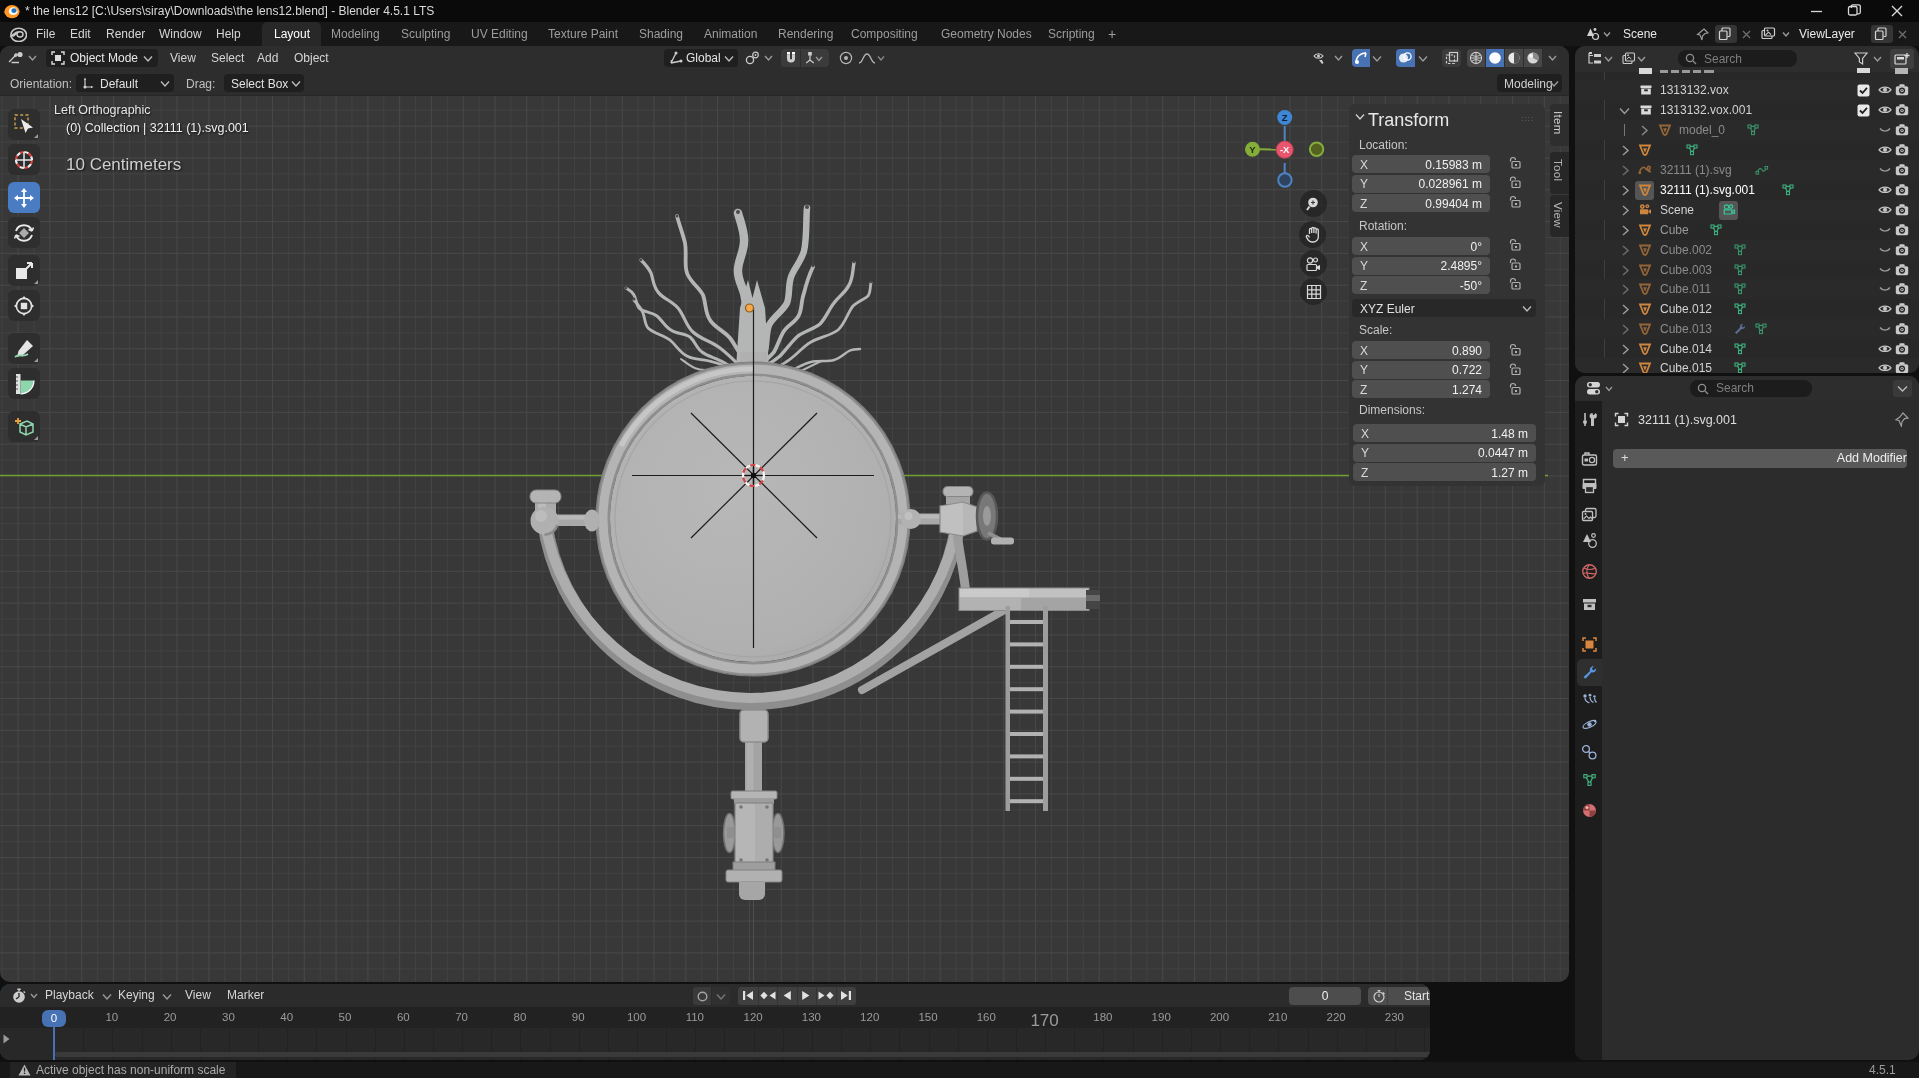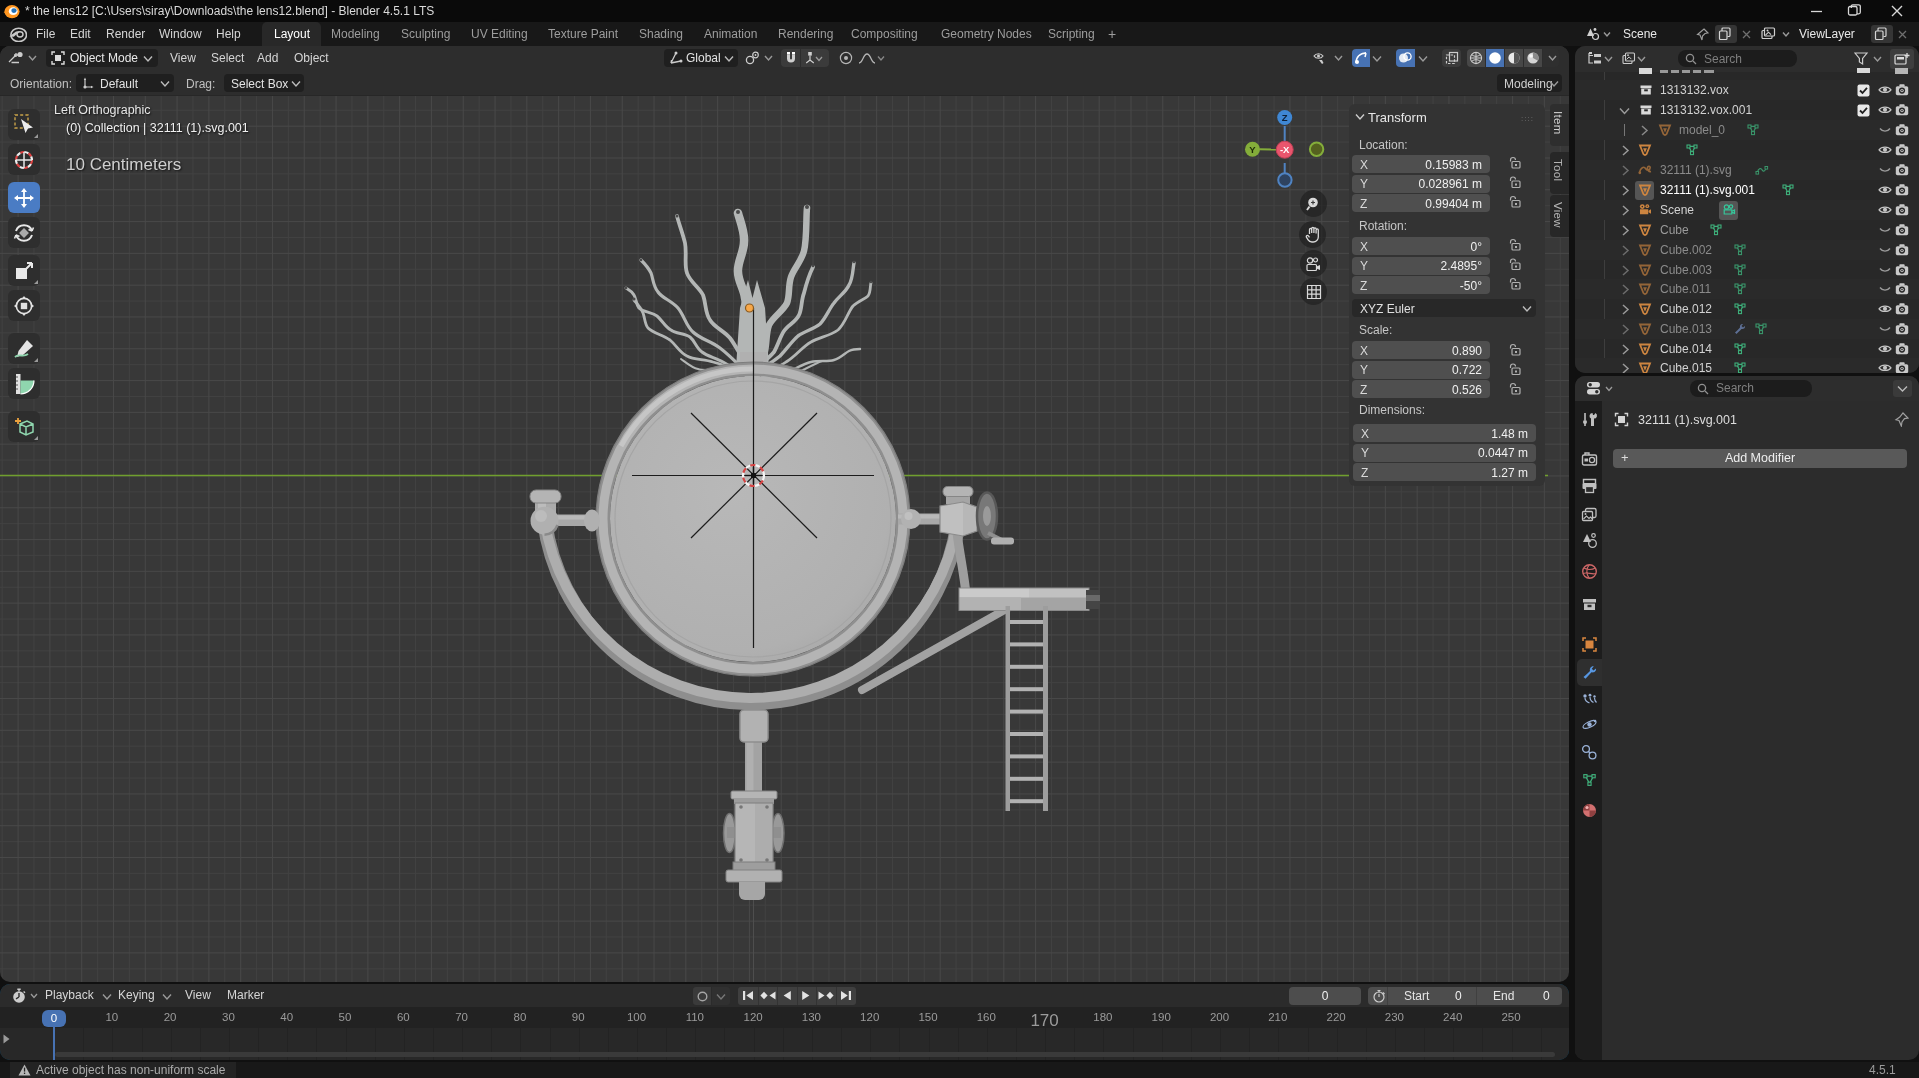--- a/index.html
+++ b/index.html
@@ -456,21 +456,21 @@
   </svg>
   <div class="abs" style="left:1300px;top:232px;width:27px;height:27px;border-radius:50%;background:rgba(28,28,28,.6)"></div>
   <svg class="abs" style="left:1306px;top:238px" width="16" height="16" viewBox="0 0 16 16">
     <path d="M1.5 1.5 h13 v13 h-13 Z M1.5 5.8 h13 M1.5 10.1 h13 M5.8 1.5 v13 M10.1 1.5 v13" fill="none" stroke="#d9d9d9" stroke-width="1.2"></path>
   </svg>
 
   <div class="abs" style="left:1349px;top:58px;width:196px;height:382px;background:#333333;border-radius:6px"></div>
   <svg class="abs" style="left:1355px;top:67px" width="10" height="8" viewBox="0 0 10 8">
       <path d="M1 1.5 l4 4.5 4-4.5" fill="none" stroke="#ccc" stroke-width="1.4"></path>
     </svg>
-  <div class="abs" style="left:1368px;top:64px;font-size:13px;color:#e8e8e8">Transform</div>
+  <div class="abs" style="left:1368px;top:64px;font-size:18px;color:#e8e8e8">Transform</div>
   <div class="abs" style="left:1521px;top:68px;width:12px;height:5px;color:#777;font-size:8px;letter-spacing:1px">::::</div>
   <div class="abs txt" style="left:1359px;top:92px;color:#c6c6c6">Location:</div>
   <div class="field" style="left:1352px;top:109px;width:138px;height:18px">
       <span style="position:absolute;left:8px;top:2.5px;color:#d9d9d9">X</span>
       <span style="position:absolute;right:8px;top:2.5px">0.15983 m</span>
     </div>
   <div class="field" style="left:1352px;top:128.5px;width:138px;height:18px">
       <span style="position:absolute;left:8px;top:2.5px;color:#d9d9d9">Y</span>
       <span style="position:absolute;right:8px;top:2.5px">0.028961 m</span>
     </div>
@@ -501,21 +501,21 @@
   <div class="field" style="left:1352px;top:295px;width:138px;height:18px">
       <span style="position:absolute;left:8px;top:2.5px;color:#d9d9d9">X</span>
       <span style="position:absolute;right:8px;top:2.5px">0.890</span>
     </div>
   <div class="field" style="left:1352px;top:314.5px;width:138px;height:18px">
       <span style="position:absolute;left:8px;top:2.5px;color:#d9d9d9">Y</span>
       <span style="position:absolute;right:8px;top:2.5px">0.722</span>
     </div>
   <div class="field" style="left:1352px;top:334px;width:138px;height:18px">
       <span style="position:absolute;left:8px;top:2.5px;color:#d9d9d9">Z</span>
-      <span style="position:absolute;right:8px;top:2.5px">0.526</span>
+      <span style="position:absolute;right:8px;top:2.5px">1.274</span>
     </div>
   <div class="abs txt" style="left:1359px;top:357px;color:#c6c6c6">Dimensions:</div>
   <div class="field" style="left:1353px;top:378px;width:183px;height:18px">
       <span style="position:absolute;left:8px;top:2.5px;color:#d9d9d9">X</span>
       <span style="position:absolute;right:8px;top:2.5px">1.48 m</span>
     </div>
   <div class="field" style="left:1353px;top:397.5px;width:183px;height:18px">
       <span style="position:absolute;left:8px;top:2.5px;color:#d9d9d9">Y</span>
       <span style="position:absolute;right:8px;top:2.5px">0.0447 m</span>
     </div>
@@ -1074,24 +1074,24 @@
       <rect x="5" y="5" width="7" height="7" fill="#d5d5d5"></rect>
       <path d="M2.5 5.5 V2.5 h3 M11.5 2.5 h3 v3 M14.5 11.5 v3 h-3 M5.5 14.5 h-3 v-3" fill="none" stroke="#d5d5d5" stroke-width="1.4"></path>
     </svg>
   <div class="abs" style="left:63px;top:37px;font-size:12.5px;color:#dedede;white-space:nowrap">32111 (1).svg.001</div>
   <svg class="abs" style="left:319px;top:35px" width="16" height="16" viewBox="0 0 16 16">
       <path d="M9 2 l5 5 -3.5.6 L8 11 7.3 15 5 9.5 2 8.8 5.8 6 Z" fill="none" stroke="#9f9f9f" stroke-width="1.2"></path>
     </svg>
 
   <div class="abs" style="left:38px;top:73px;width:294px;height:19px;background:#595959;border-radius:4px"></div>
   <div class="abs" style="left:46px;top:74px;font-size:13px;color:#ddd">+</div>
-  <div class="abs" style="left:38px;top:75px;width:294px;text-align:center;font-size:12.5px;color:#eee">Add Modifier</div>
+  <div class="abs" style="left:38px;top:75px;width:294px;text-align:right;font-size:12.5px;color:#eee">Add Modifier</div>
 </div>
 
-<div class="panel" id="timeline" style="left:0;top:984px;width:1569px;height:76px;background:#0c4a6e">
+<div class="panel" id="timeline" style="left:0;top:984px;width:1430px;height:76px;background:#0c4a6e">
   <div class="abs" style="left:0;top:0;width:1569px;height:23px;background:#2b2b2b"></div>
   <div class="abs" style="left:0;top:23px;width:1569px;height:21px;background:#222222"></div>
   <div class="abs" style="left:0;top:44px;width:1569px;height:32px;background:#282828"></div>
 
   <svg class="abs" style="left:11px;top:4px" width="28" height="16" viewBox="0 0 28 16">
     <circle cx="8" cy="9" r="5.8" fill="#ccc"></circle>
       <path d="M8 9 V5 M8 9 L5 10.8" stroke="#2b2b2b" stroke-width="1.4"></path>
       <path d="M6.3 1.2 h3.4 M8 1.2 v2 M12.6 3.4 l1.4 1.4" stroke="#ccc" stroke-width="1.4"></path>
     <path d="M20 6 l3 3.5 3-3.5" fill="none" stroke="#999" stroke-width="1.3"></path>
   </svg>

